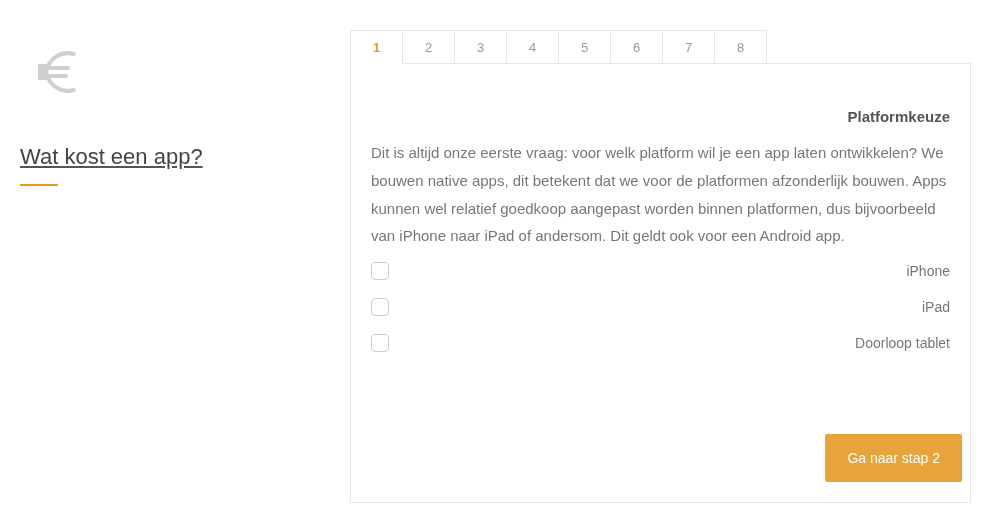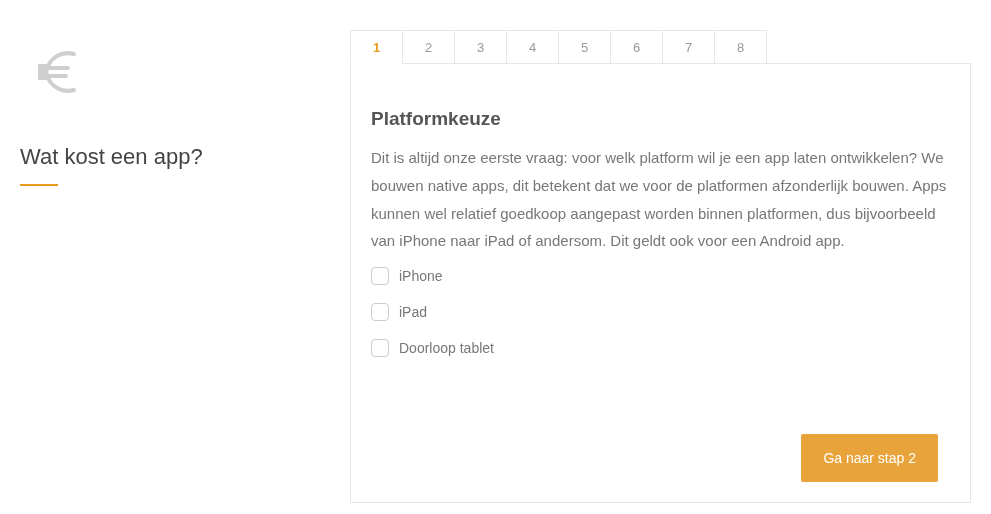--- a/index.html
+++ b/index.html
@@ -11,20 +11,21 @@
     overflow: hidden;
     color: #555;
   }
   .wrap {
     display: flex;
     padding: 30px 20px 20px 20px;
   }
   .sidebar {
     width: 330px;
     padding-right: 40px;
+    text-decoration: underline;
   }
   .euro-icon {
     width: 64px;
     height: 64px;
     margin: 10px 0 40px 10px;
   }
   .euro-icon svg { display: block; }
   .sidebar-title {
     font-size: 22px;
     font-weight: 400;
@@ -70,52 +71,54 @@
     z-index: 2;
   }
   .panel {
     border: 1px solid #e6e6e6;
     margin-top: -1px;
     padding: 44px 20px 20px 20px;
     min-height: 440px;
     position: relative;
   }
   .panel-title {
-    font-size: 19px;
+    font-size: 15px;
     font-weight: 700;
     color: #555;
     margin-bottom: 14px;
+    text-align: right;
   }
   .panel-text {
     font-size: 15px;
     line-height: 1.85;
     color: #777;
     margin-bottom: 12px;
   }
   .option {
     display: flex;
     align-items: center;
     margin-bottom: 18px;
     cursor: pointer;
+    justify-content: space-between;
   }
   .checkbox {
     width: 18px;
     height: 18px;
     border: 1.5px solid #ccc;
     border-radius: 4px;
     margin-right: 10px;
     flex-shrink: 0;
   }
   .option-label {
     font-size: 14px;
     color: #777;
   }
   .next-btn {
     position: absolute;
-    right: 32px;
+    right: 8px;
     bottom: 20px;
     background: #e8a43a;
     color: #fff;
     border: none;
     padding: 16px 22px;
     font-size: 14px;
     cursor: pointer;
     border-radius: 2px;
   }
 </style>

